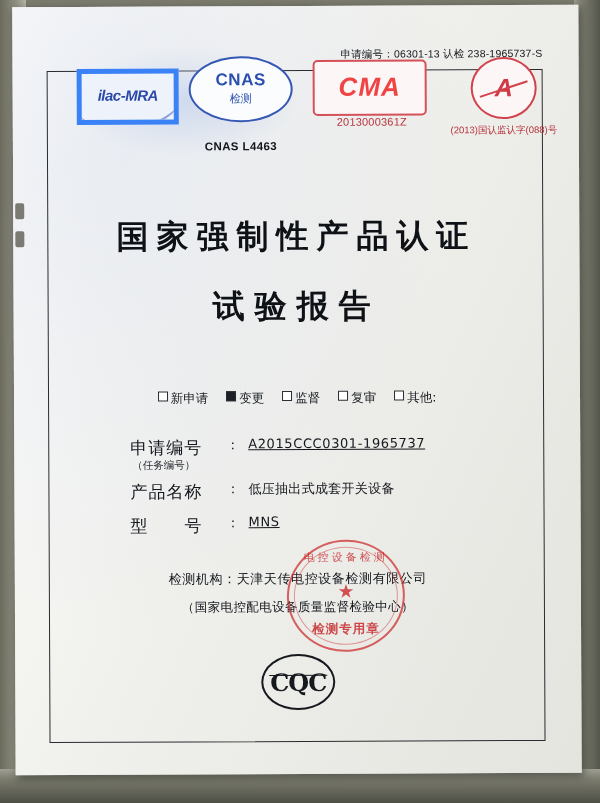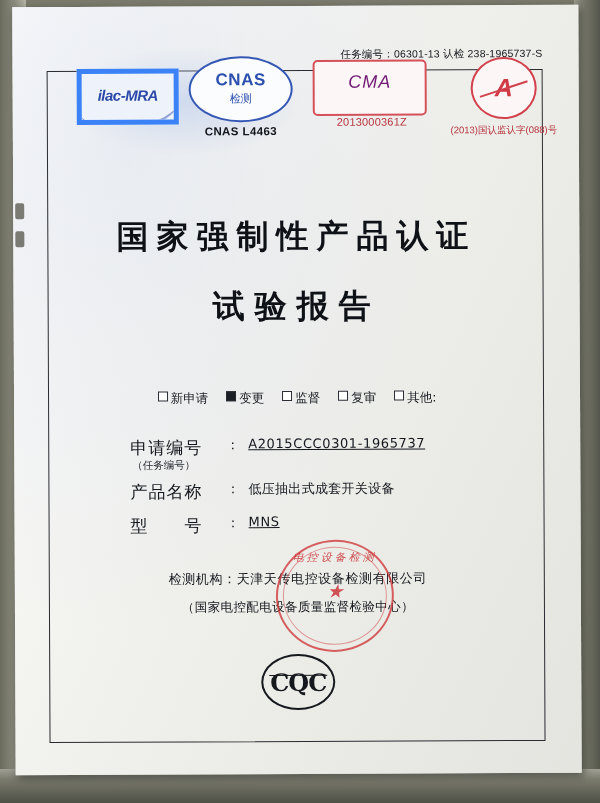--- a/index.html
+++ b/index.html
@@ -155,43 +155,43 @@
     color: #2b4fae;
     letter-spacing: .5px;
   }
   .cnas-sub {
     position: absolute;
     left: 0; right: 0; top: 33px;
     font-size: 11px;
     color: #2b4fae;
   }
   .cnas-code {
-    margin-top: 3px;
+    margin-top: 18px;
     font-size: 11.5px;
     font-weight: bold;
     color: #13161b;
     letter-spacing: .4px;
   }
 
   
   .logo-cma { left: 238px; top: 8px; width: 118px; }
   .cma-box {
     width: 110px; height: 52px;
     border: 2.2px solid #d4515a;
     border-radius: 5px;
     position: relative;
     background: #fdf6f6;
   }
   .cma-word {
     position: absolute;
     left: 0; right: 0; top: 10px;
-    font-size: 18px;
-    font-weight: normal;
+    font-size: 26px;
+    font-weight: bold;
     font-style: italic;
-    color: #701a75;
+    color: #ef4444;
     letter-spacing: 1px;
   }
   .cma-code {
     font-size: 11px;
     color: #b9323c;
     letter-spacing: .2px;
   }
 
   
   .logo-cal { left: 366px; top: 6px; width: 126px; }
@@ -334,26 +334,25 @@
     text-align: center;
     font-family: "DejaVu Sans", sans-serif;
     color: #14171d;
   }
   .org-line1 { font-size: 13px; letter-spacing: .6px; }
   .org-line2 { font-size: 12.5px; letter-spacing: .4px; margin-top: 11px; }
 
   
   .stamp {
     position: absolute;
-    left: 227px;
+    left: 238px;
     top: 500px;
     width: 118px;
     height: 112px;
     pointer-events: none;
-    font-style: italic;
   }
   .stamp-ring {
     position: absolute;
     inset: 0;
     border: 2.2px solid rgba(205,45,48,.75);
     border-radius: 50%;
     transform: rotate(-6deg);
   }
   .stamp-ring2 {
     position: absolute;
@@ -436,21 +435,21 @@
   <div class="scan-edge-bottom"></div>
 
   <div class="sheet">
     <div class="sheet-inner-tint"></div>
     <div class="hole" style="top:196px"></div>
     <div class="hole" style="top:224px"></div>
 
     <div class="doc">
 
       <div class="report-no">
-        <span>任务编号：</span><span>06301-13 认检 238-1965737-S</span>
+        <span>申请编号：</span><span>06301-13 认检 238-1965737-S</span>
       </div>
 
       <div class="frame"></div>
 
       <div class="scan-halo"></div>
 
       <div class="logos">
 
         <div class="logo logo-ilac">
           <div class="ilac-box">
@@ -521,20 +520,21 @@
       <div class="org">
         <div class="org-line1"><span>检测机构：</span><span>天津天传电控设备检测有限公司</span></div>
         <div class="org-line2">（国家电控配电设备质量监督检验中心）</div>
       </div>
 
       <div class="stamp">
         <div class="stamp-ring"></div>
         <div class="stamp-ring2"></div>
         <div class="stamp-arc">电控设备检测</div>
         <div class="stamp-star">★</div>
+        <div class="stamp-center">检测专用章</div>
       </div>
 
       <div class="cqc">
         <div class="cqc-oval"></div>
         <div class="cqc-line b"></div>
         <div class="cqc-text">CQC</div>
       </div>
 
     </div>
   </div>

